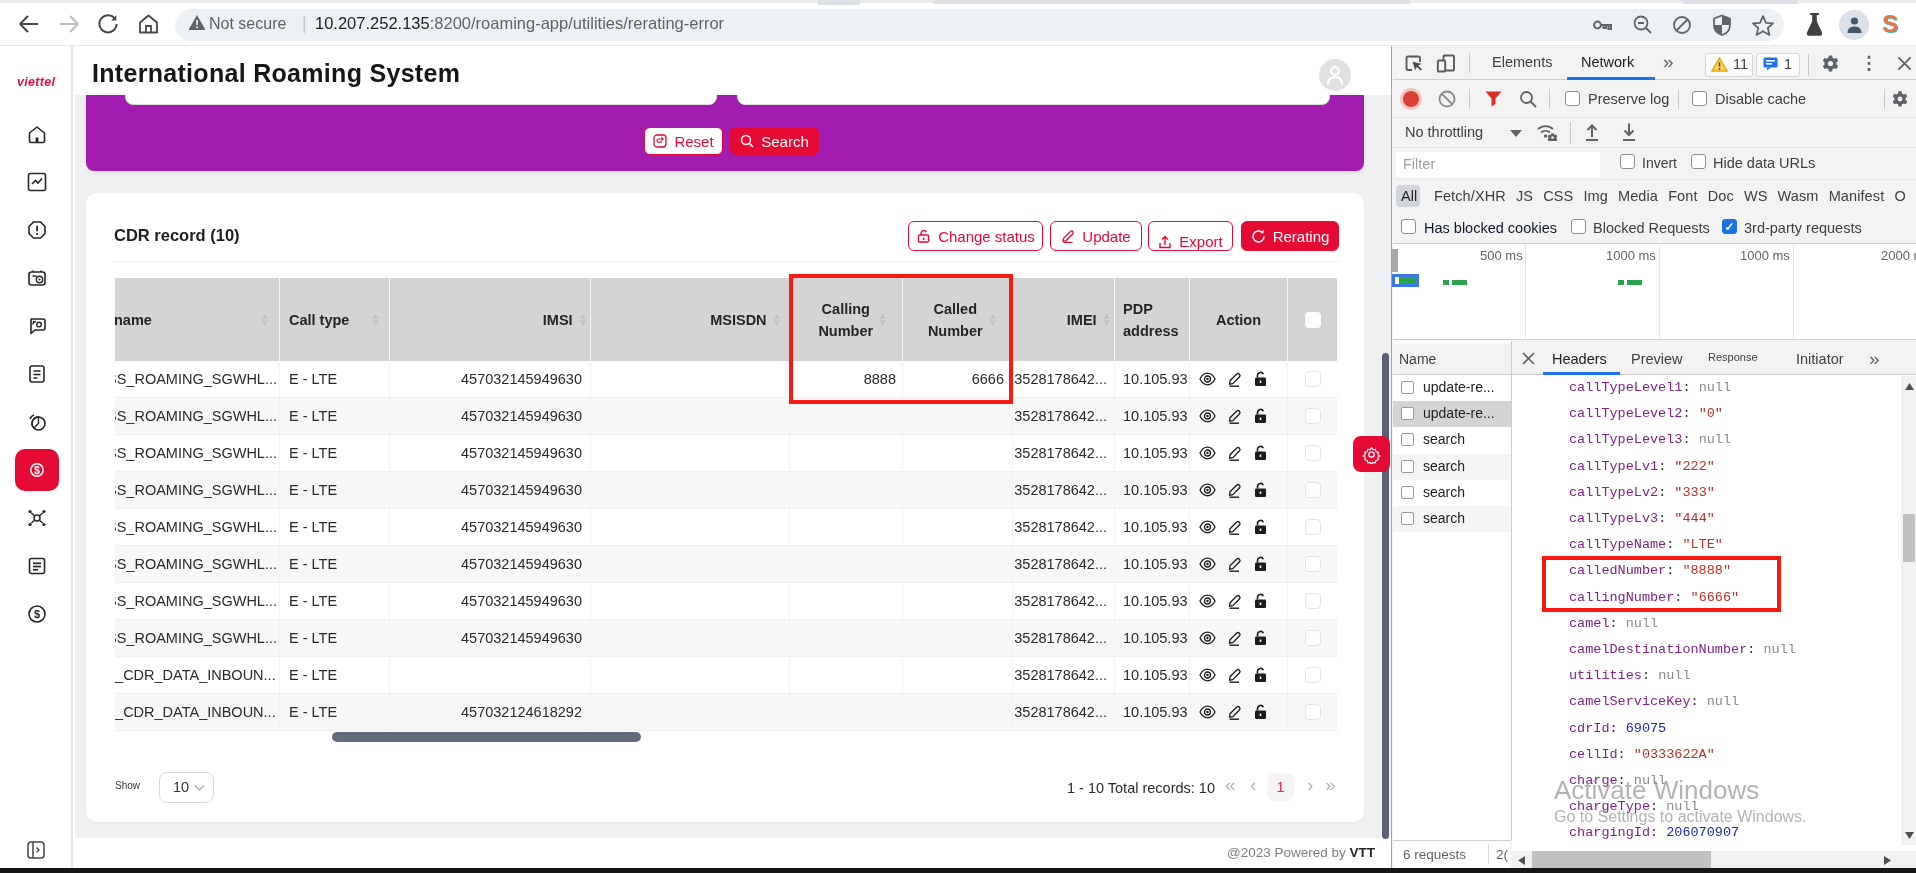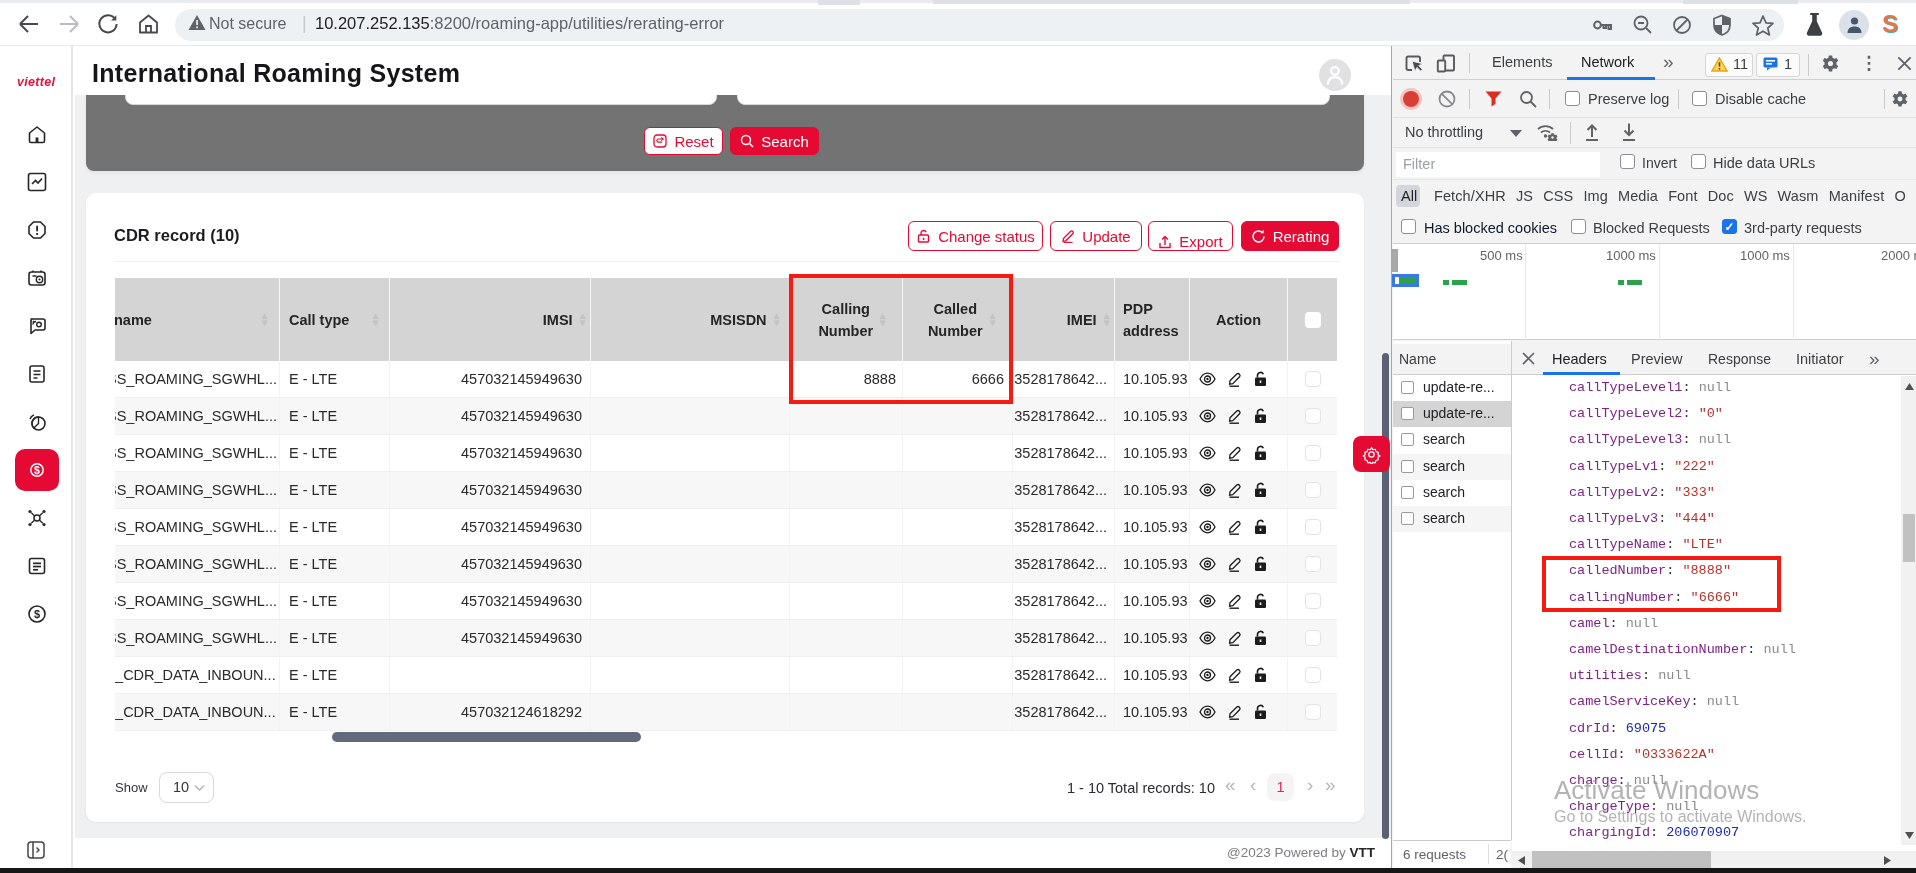--- a/index.html
+++ b/index.html
@@ -28,21 +28,21 @@
 .sic { position:absolute; left:27px; width:20px; height:20px; color:#262626; }
 #sred { position:absolute; left:15px; top:403px; width:44px; height:42px;
   background:#e50a33; border-radius:10px; }
 #scollapse { position:absolute; left:27px; top:795px; width:18px; height:18px; }
 
 
 #app { position:absolute; left:75px; top:46px; width:1316px; height:822px; background:#eef0f1; }
 #hdrband { position:absolute; left:0px; top:0px; width:1316px; height:49px; background:#fff; z-index:5;}
 #apptitle { position:absolute; left:17px; top:13px; font-size:25px; font-weight:bold; color:#16161a; letter-spacing:0.3px; z-index:6;}
 #avatar { position:absolute; left:1244px; top:13px; width:32px; height:32px; border-radius:50%; background:#e1e1e3; z-index:6;}
-#card1 { position:absolute; left:11px; top:49px; width:1278px; height:76px; background:#737373;
+#card1 { position:absolute; left:11px; top:49px; width:1278px; height:76px; background:#a21caf;
   border-radius:0 0 8px 8px; box-shadow:0 2px 4px rgba(0,0,0,0.06); z-index:2;}
 .inpt { position:absolute; top:-35px; height:45px; border:1px solid #d9d9d9; border-radius:8px; background:#fff;}
 #card2 { position:absolute; left:11px; top:147px; width:1278px; height:629px; background:#fff;
   border-radius:10px; box-shadow:0 1px 3px rgba(0,0,0,0.05); }
 
 
 .rbtn { position:absolute; height:30px; border:1px solid #e50a33; border-radius:6px;
   background:#fff; color:#e50a33; font-size:15px; display:flex; align-items:center;
   justify-content:center; gap:7px; }
 .rbtn.fill { background:#e50a33; color:#fff; border-color:#e50a33; }
@@ -603,21 +603,21 @@
                 <path d="M4.5 6.5 V4.3 a3 3 0 0 1 5.8 -1" fill="none" stroke="#1c1c1c" stroke-width="1.6"></path>
                 <rect x="6.7" y="9.5" width="1.6" height="2.5" fill="#f7f7f7"></rect>
               </svg>
             </div>
   <div class="c" style="width:49px; justify-content:center; border-right:none;">
               <span style="width:16px;height:16px;border:1px solid #e3e3e3;border-radius:4px;display:inline-block;background:#fff;"></span>
             </div>
 </div>
 </div>
     <div id="hscroll"></div>
-    <div class="abs" style="left:29px; top:587px; font-size:13px; color:#33333a;">Show</div>
+    <div class="abs" style="left:29px; top:587px; font-size:10px; color:#33333a;">Show</div>
     <div class="abs" style="left:73px; top:579px; width:55px; height:31px; border:1px solid #d9d9d9; border-radius:8px;">
       <span class="abs" style="left:13px; top:6px; font-size:14.5px; color:#333;">10</span>
       <svg class="abs" style="left:34px; top:11px" width="11" height="8" viewBox="0 0 11 8">
             <path d="M1 1.5 L5.5 6 L10 1.5" fill="none" stroke="#b3b3b3" stroke-width="1.5"></path>
           </svg>
     </div>
     <div class="abs" style="right:149px; top:587px; font-size:14.5px; color:#2b2b30;">1 - 10 Total records: 10</div>
     <div class="abs" style="left:1139px; top:581px; font-size:19px; color:#b4b4bb;">«</div>
     <div class="abs" style="left:1164px; top:581px; font-size:19px; color:#b4b4bb;">‹</div>
     <div class="abs" style="left:1181px; top:580px; width:27px; height:28px; background:#f6f3f4; border-radius:8px; text-align:center; line-height:28px; font-size:14.5px; color:#e0244c;">1</div>
@@ -771,21 +771,21 @@
   <div class="abs" style="left:7px; top:305px; font-size:14px; color:#3c4043;">Name</div>
   <div class="abs" style="left:119px; top:295px; width:1px; height:499px; background:#ccc;"></div>
 
   <div class="abs" style="left:120px; top:298px; width:405px; height:31px; background:#f3f3f3; border-bottom:1px solid #ccc;"></div>
   <svg class="abs" style="left:130px; top:306px" width="13" height="13" viewBox="0 0 13 13">
         <path d="M1 1 L12 12 M12 1 L1 12" stroke="#5f6368" stroke-width="1.6"></path>
       </svg>
   <div class="abs" style="left:160px; top:305px; font-size:14.5px; color:#202124;">Headers</div>
   <div class="abs" style="left:151px; top:326px; width:77px; height:3px; background:#1a73e8;"></div>
   <div class="abs" style="left:239px; top:305px; font-size:14.5px; color:#3c4043;">Preview</div>
-  <div class="abs" style="left:316px; top:305px; font-size:14px; color:#3c4043;">Response</div>
+  <div class="abs" style="left:316px; top:305px; font-size:11px; color:#3c4043;">Response</div>
   <div class="abs" style="left:404px; top:305px; font-size:14.5px; color:#3c4043;">Initiator</div>
   <div class="abs" style="left:477px; top:302px; font-size:19px; color:#5f6368;">»</div>
 
   <div class="abs" style="left:120px; top:329px; width:405px; height:476px; background:#fff; overflow:hidden;" id="jsonarea">
         <div style="padding-top:0px; padding-left:57px; font-family:'Liberation Mono',monospace; font-size:13.5px; line-height:26.2px; white-space:nowrap;">
           <div><span class="jk">callTypeLevel1</span><span class="jc">: </span><span class="jn">null</span></div>
           <div><span class="jk">callTypeLevel2</span><span class="jc">: </span><span class="js">"0"</span></div>
           <div><span class="jk">callTypeLevel3</span><span class="jc">: </span><span class="jn">null</span></div>
           <div><span class="jk">callTypeLv1</span><span class="jc">: </span><span class="js">"222"</span></div>
           <div><span class="jk">callTypeLv2</span><span class="jc">: </span><span class="js">"333"</span></div>

